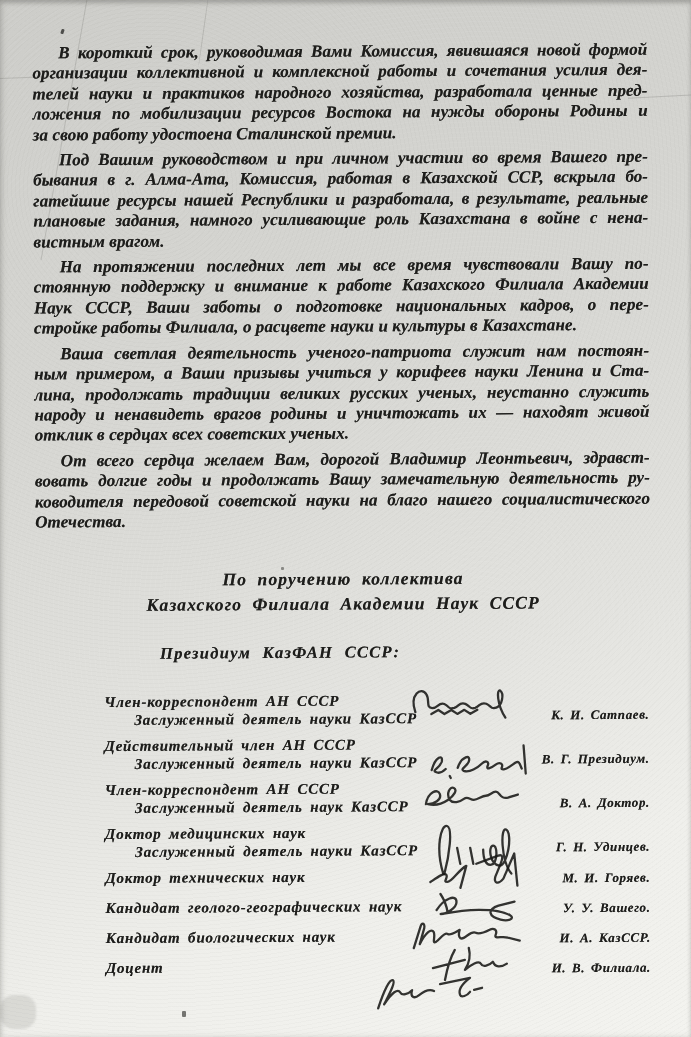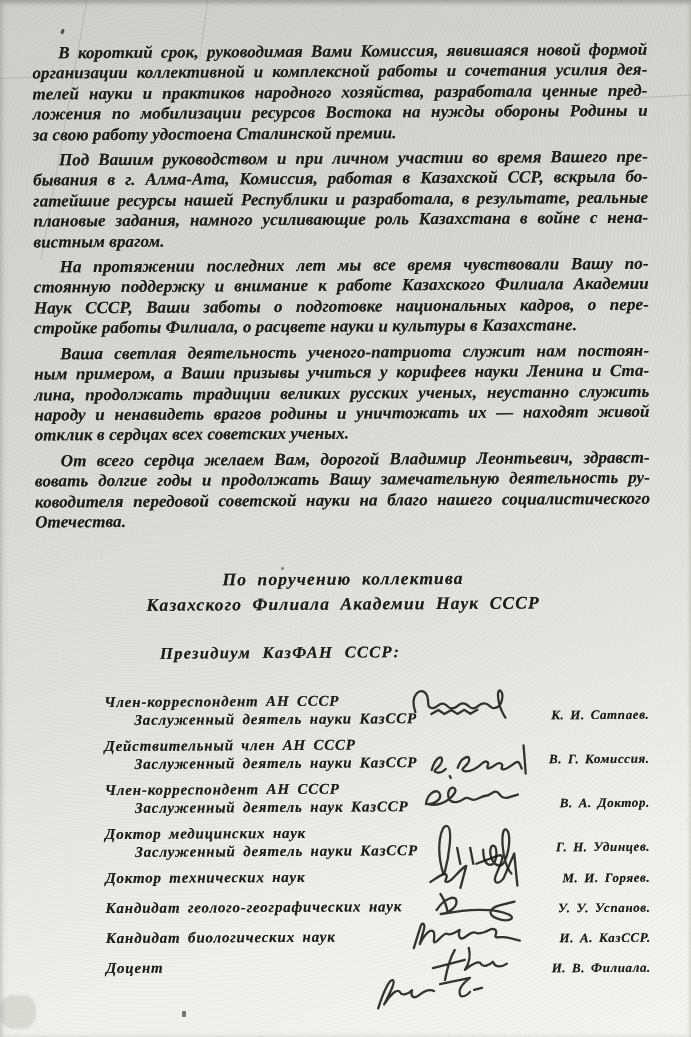--- a/index.html
+++ b/index.html
@@ -139,21 +139,21 @@
         </svg>
         <div class="sig-name">К. И. Сатпаев.</div>
       </div>
 
       <div class="sig-row double">
         <div class="sig-title">Действительный член АН СССР</div>
         <div class="sig-title line2">Заслуженный деятель науки КазССР</div>
         <svg class="scribble" style="right:112px; top:4px;" width="120" height="40" viewBox="0 0 120 40">
           <path d="M12 30 C16 16 24 14 22 22 C20 28 12 30 16 32 C20 34 24 31 26 29 M30 36 l1 2 M38 28 C42 16 52 14 49 22 C47 27 40 29 44 31 C50 33 58 28 62 24 C66 20 70 22 68 26 C66 31 72 28 76 25 C80 22 84 24 82 28 C81 31 86 30 90 27 L96 23 C100 21 100 25 102 29 M104 6 L106 34"></path>
         </svg>
-        <div class="sig-name">В. Г. Комиссия.</div>
+        <div class="sig-name">В. Г. Президиум.</div>
       </div>
 
       <div class="sig-row double">
         <div class="sig-title">Член-корреспондент АН СССР</div>
         <div class="sig-title line2">Заслуженный деятель наук КазССР</div>
         <svg class="scribble" style="right:124px; top:2px;" width="110" height="30" viewBox="0 0 110 30">
           <path d="M8 22 C10 10 20 6 22 12 C24 18 16 22 10 22 C18 24 24 22 30 18 C36 14 40 8 36 6 C32 4 28 12 32 18 C35 22 42 20 46 17 C50 14 52 18 56 18 C60 18 64 14 68 14 C72 14 74 10 78 10 C82 10 82 18 90 16 L100 13"></path>
         </svg>
         <div class="sig-name">В. А. Доктор.</div>
       </div>
@@ -173,21 +173,21 @@
           <path d="M8 34 C14 30 22 24 24 27 C26 30 20 34 25 34 C30 34 36 22 44 18 L38 40 M54 16 L76 8 C82 6 80 12 78 17 L73 29 C71 36 76 37 81 31 L92 6 L95 38"></path>
         </svg>
         <div class="sig-name">М. И. Горяев.</div>
       </div>
 
       <div class="sig-row single">
         <div class="sig-title">Кандидат геолого-географических наук</div>
         <svg class="scribble" style="right:116px; top:-10px;" width="110" height="36" viewBox="0 0 110 36">
           <path d="M14 6 C18 12 20 18 21 24 M10 22 C18 10 30 6 30 14 C30 20 20 26 14 26 C26 24 40 22 52 22 C66 22 78 24 84 28 C88 31 82 34 74 32 C62 29 60 22 72 18 L88 14"></path>
         </svg>
-        <div class="sig-name">У. У. Успанов.</div>
+        <div class="sig-name">У. У. Вашего.</div>
       </div>
 
       <div class="sig-row single">
         <div class="sig-title">Кандидат биологических наук</div>
         <svg class="scribble" style="right:110px; top:-10px;" width="135" height="36" viewBox="0 0 135 36">
           <path d="M6 30 L13 8 C15 3 18 6 16 12 L12 26 C18 14 24 10 26 14 C28 18 24 26 28 24 C32 22 36 14 40 16 C43 18 48 14 52 12 C50 18 52 22 56 20 C60 18 64 13 68 15 C72 17 78 14 82 12 C86 10 90 12 88 17 C86 22 94 18 100 20 L112 23"></path>
         </svg>
         <div class="sig-name">И. А. КазССР.</div>
       </div>
 

